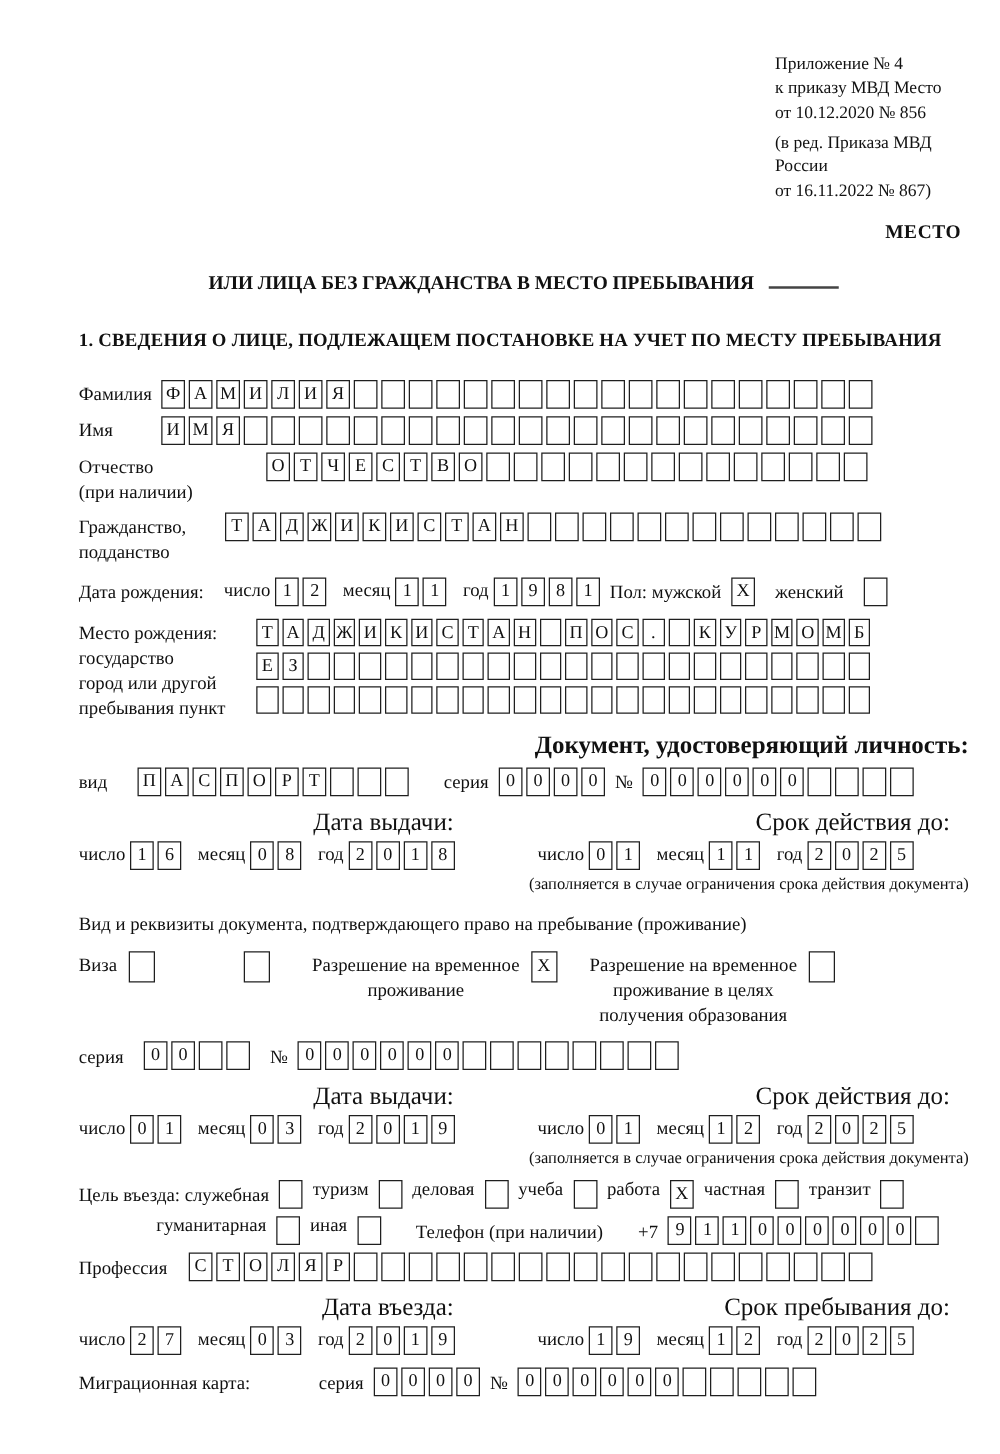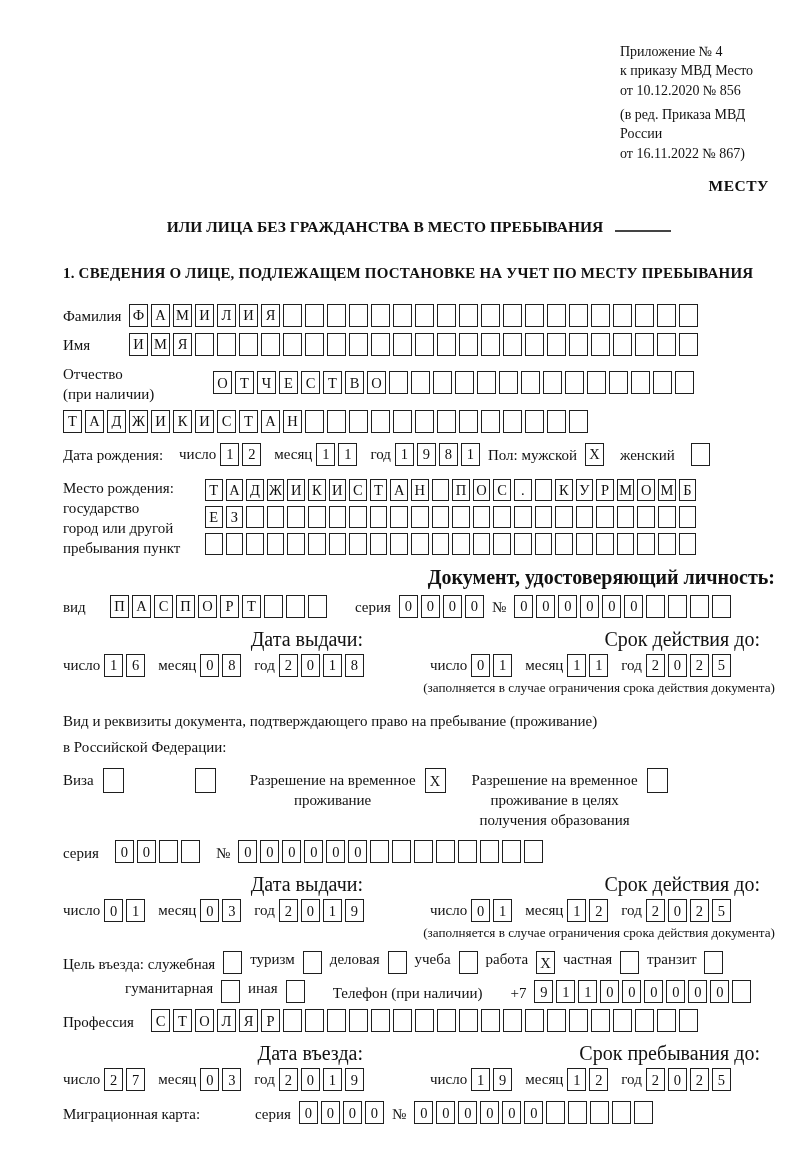--- a/index.html
+++ b/index.html
@@ -13,21 +13,21 @@
 
   .hdr { margin-left: 557px; font-size: 14px; line-height: 1.38; }
   .hdr-sub { margin-top: 5px; }
   .forma { text-align: right; font-weight: bold; font-size: 15.5px; margin: 14px 6px 0 0; letter-spacing: .5px; }
 
   .title { text-align: center; font-weight: bold; font-size: 15.5px; margin-top: 20px; line-height: 1.55; }
   .uline { display: inline-block; width: 56px; height: 12px; border-bottom: 2.5px solid #444; margin-left: 12px; }
 
   .sect { font-weight: bold; font-size: 15px; margin-top: 26px; letter-spacing: .2px; }
 
-  .row { display: flex; align-items: center; margin-top: 6px; }
+  .row { display: flex; align-items: flex-start; margin-top: 6px; }
   .rowc { align-items: center; }
   .lbl { font-size: 15px; flex: 0 0 auto; line-height: 20px; padding-top: 2px; }
   .lblcol { flex: 0 0 auto; font-size: 15px; line-height: 20px; padding-top: 2px; }
   .w65 { width: 66px; } .w150 { width: 150px; } .w117 { width: 117px; } .w142 { width: 142px; } .w88 { width: 88px; }
   .mt22 { margin-top: 22px; } .mt10 { margin-top: 10px; }
 
   .cells { display: inline-flex; gap: 3px; flex: 0 0 auto; }
   .cell {
     flex: 0 0 auto; width: 19px; height: 23px; border: 1.6px solid #1f1f1f;
     display: inline-flex; align-items: center; justify-content: center;
@@ -64,21 +64,21 @@
 
   <div class="hdr">
     <div>Приложение № 4</div>
     <div>к приказу МВД Место</div>
     <div>от 10.12.2020 № 856</div>
     <div class="hdr-sub">
       <div>(в ред. Приказа МВД России</div>
       <div>от 16.11.2022 № 867)</div>
     </div>
   </div>
-  <div class="forma">МЕСТУ</div>
+  <div class="forma">МЕСТО</div>
 
   <div class="title">
     <div><span>ИЛИ ЛИЦА БЕЗ ГРАЖДАНСТВА В МЕСТО ПРЕБЫВАНИЯ</span><span class="uline"></span></div>
   </div>
 
   <div class="sect">1. СВЕДЕНИЯ О ЛИЦЕ, ПОДЛЕЖАЩЕМ ПОСТАНОВКЕ НА УЧЕТ ПО МЕСТУ ПРЕБЫВАНИЯ</div>
 
   <div class="row mt22">
     <span class="lbl w65">Фамилия</span>
     <span class="cells">
@@ -168,20 +168,24 @@
         <span class="cell"></span>
         <span class="cell"></span>
         <span class="cell"></span>
         <span class="cell"></span>
         <span class="cell"></span>
         <span class="cell"></span>
       </span>
   </div>
 
   <div class="row">
+    <span class="lblcol w117">
+      <div>Гражданство,</div>
+      <div>подданство</div>
+    </span>
     <span class="cells">
         <span class="cell">Т</span>
         <span class="cell">А</span>
         <span class="cell">Д</span>
         <span class="cell">Ж</span>
         <span class="cell">И</span>
         <span class="cell">К</span>
         <span class="cell">И</span>
         <span class="cell">С</span>
         <span class="cell">Т</span>
@@ -412,21 +416,20 @@
             <span class="cell">2</span>
             <span class="cell">5</span>
           </span>
         </div>
     </div>
   </div>
   <div class="validnote">(заполняется в случае ограничения срока действия документа)</div>
 
   <div class="para">
     <div>Вид и реквизиты документа, подтверждающего право на пребывание (проживание)</div>
-    <div>в Российской Федерации:</div>
   </div>
 
   <div class="ckrow cb">
     <span class="cklabel">Виза</span>
     <span class="cells">
         <span class="cell"></span>
       </span>
     <span class="gap16"></span>
     <span class="gap28"></span>
     <span class="cells">

